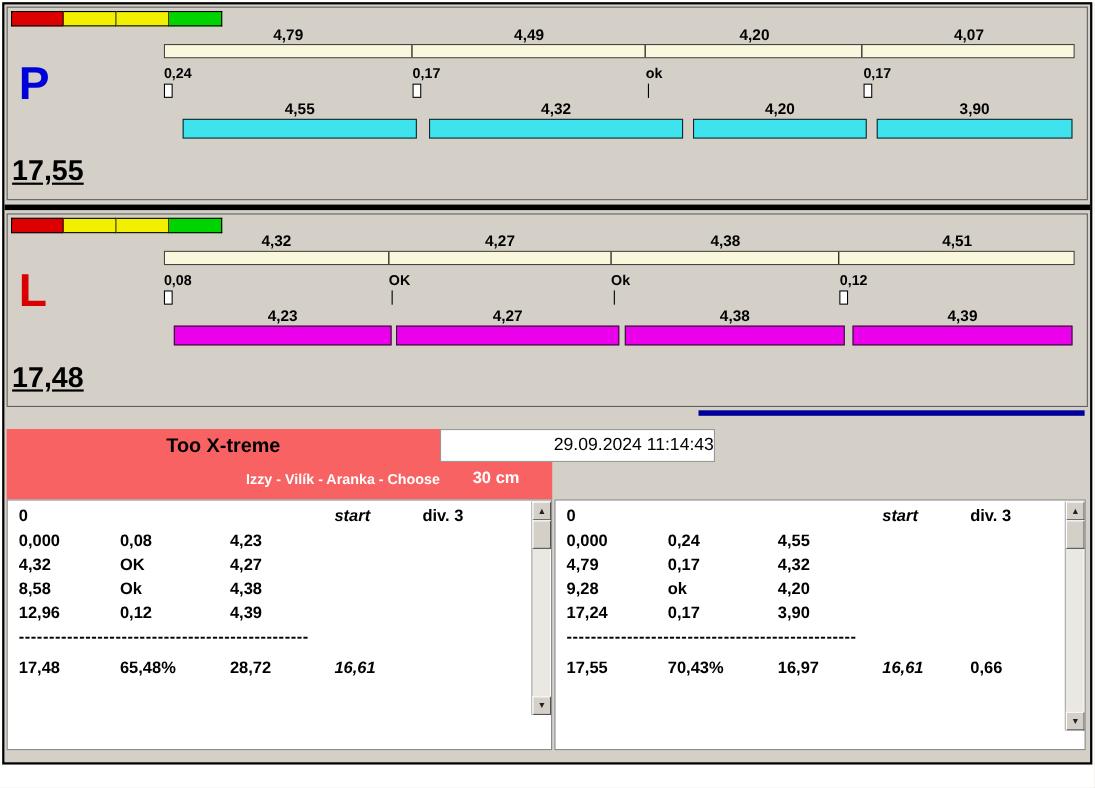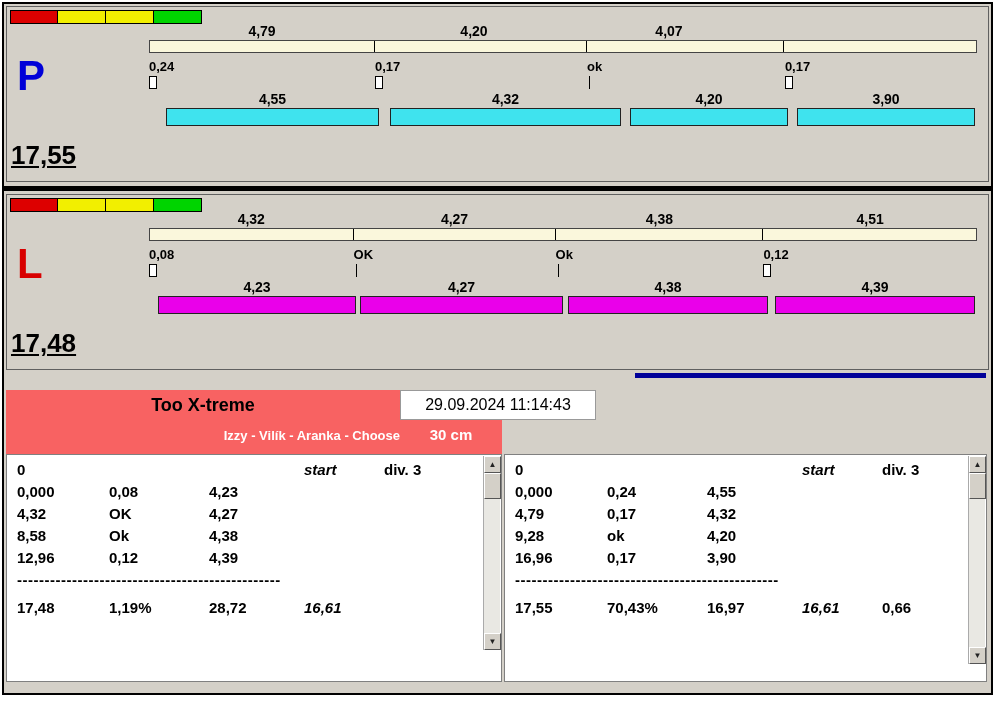--- a/index.html
+++ b/index.html
@@ -60,23 +60,23 @@
   .team-name { position:absolute; top:5px; font-size:18px; font-weight:bold; color:#000; text-align:center; }
   .t1 .team-name { left:0; width:394px; }
   .t2 .team-name { left:104px; width:379px; }
   .team-dogs { position:absolute; top:38px; font-size:13px; font-weight:bold; color:#fff; text-align:center; }
   .t1 .team-dogs { left:0; width:394px;text-align:right; }
   .t2 .team-dogs { left:104px; width:379px; }
   .jump-height { position:absolute; top:36px; font-size:15px; font-weight:bold; color:#fff; text-align:center; }
   .t1 .jump-height { left:394px; width:102px; }
   .t2 .jump-height { left:0; width:104px; }
 
-  .datetime-box { position:absolute; left:396px; top:386px; width:196px; height:30px;
+  .datetime-box { position:absolute; left:396px; top:386px; width:250px; height:30px;
                   background:#fff; border:1px solid #999; color:#000;
-                  font-size:16px; text-align:center; line-height:28px; }
+                  font-size:16px; text-align:right; line-height:28px; }
 
   .table { position:absolute; top:450px; height:228px; background:#fff;
            border:1px solid #808080; overflow:hidden; padding-top:6px; }
   .table.left  { left:2px;   width:496px; }
   .table.right { left:500px; width:483px; }
   .trow { display:flex; height:22px; padding-left:10px; font-weight:bold; font-size:15px; color:#000; }
   .trow .c1 { width:92px; }
   .trow .c2 { width:100px; }
   .trow .c3 { width:95px; }
   .trow .c4 { width:80px;font-style:italic; }
@@ -104,20 +104,21 @@
   <div class="lane-panel lane-p">
     <div class="light-bar">
       <span class="seg red"></span>
       <span class="seg yellow"></span>
       <span class="seg yellow"></span>
       <span class="seg green"></span>
     </div>
     <div class="axis">
       <div class="split-labels">
         <span style="width:27.3%">4,79</span>
+        <span style="width:25.6%">4,49</span>
         <span style="width:23.9%">4,20</span>
         <span style="width:23.2%">4,07</span>
       </div>
       <div class="split-bar">
         <span style="width:27.3%"></span>
         <span style="width:25.6%"></span>
         <span style="width:23.9%"></span>
         <span style="width:23.2%"></span>
       </div>
       <div class="cross" style="left:0%">
@@ -235,21 +236,21 @@
     <div class="trow">
       <span class="c1">12,96</span>
       <span class="c2">0,12</span>
       <span class="c3">4,39</span>
     </div>
     <div class="trow sep">
       <span>------------------------------------------------</span>
     </div>
     <div class="trow totals">
       <span class="c1">17,48</span>
-      <span class="c2">1,19%</span>
+      <span class="c2">65,48%</span>
       <span class="c3">28,72</span>
       <span class="c4">16,61</span>
       <span class="c5"></span>
     </div>
     <div class="scrollbar sb-l">
       <div class="sb-btn sb-up"><span>▲</span></div>
       <div class="sb-thumb"></div>
       <div class="sb-btn sb-down"><span>▼</span></div>
     </div>
   </div>
@@ -271,21 +272,21 @@
       <span class="c1">4,79</span>
       <span class="c2">0,17</span>
       <span class="c3">4,32</span>
     </div>
     <div class="trow">
       <span class="c1">9,28</span>
       <span class="c2">ok</span>
       <span class="c3">4,20</span>
     </div>
     <div class="trow">
-      <span class="c1">16,96</span>
+      <span class="c1">17,24</span>
       <span class="c2">0,17</span>
       <span class="c3">3,90</span>
     </div>
     <div class="trow sep">
       <span>------------------------------------------------</span>
     </div>
     <div class="trow totals">
       <span class="c1">17,55</span>
       <span class="c2">70,43%</span>
       <span class="c3">16,97</span>

